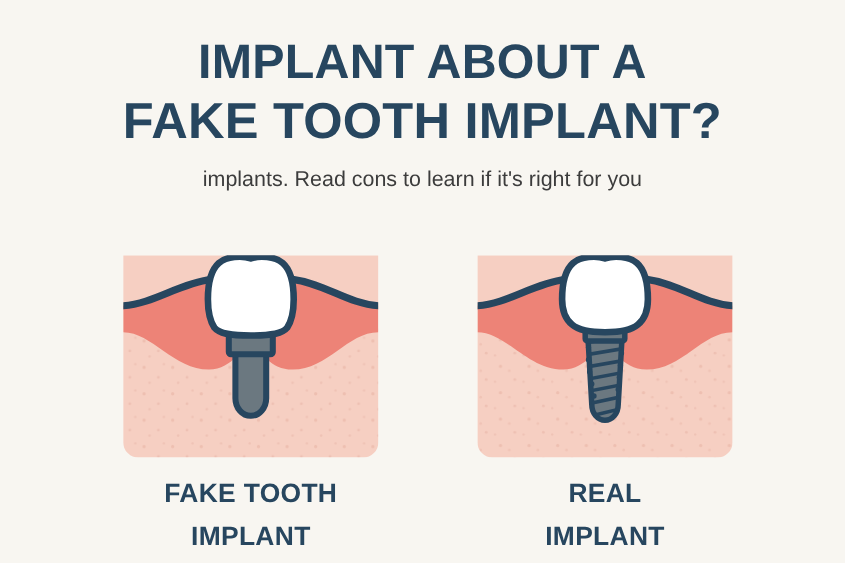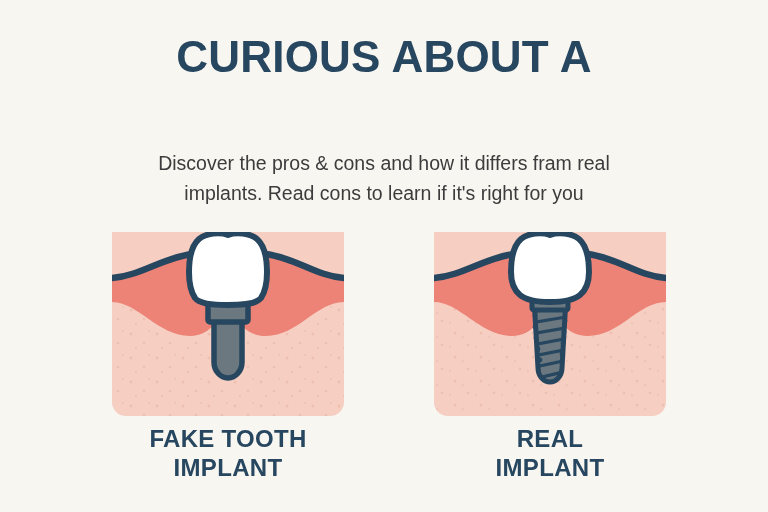--- a/index.html
+++ b/index.html
@@ -93,33 +93,33 @@
     top: 192px;
     left: 0;
     width: 256px;
     text-align: center;
     color: #27465f;
     font-weight: bold;
     font-size: 24px;
     line-height: 29px;
     letter-spacing: 0.3px;
   }
-  .panel-label .llin { display: block; white-space: nowrap; }
+  .panel-label .llin { display: block; white-space: nowrap; margin-top: 10px; }
 </style>
 </head>
 <body>
 
 <div class="poster">
 
   <div class="headline">
-    <span class="line line1">CURIOUS ABOUT A</span>
+    <span class="line line1">IMPLANT ABOUT A</span>
+    <span class="line line2">FAKE TOOTH IMPLANT?</span>
   </div>
 
   <div class="subtitle">
-    <span class="sline">Discover the pros &amp; cons and how it differs fram real</span>
     <span class="sline">implants. Read cons to learn if it's right for you</span>
   </div>
 
   <div class="diagrams">
 
     <div class="panel panel-left">
       <div class="panel-art">
         <svg viewBox="0 0 256 185" xmlns="http://www.w3.org/2000/svg">
           <defs>
             <clipPath id="clipL">

